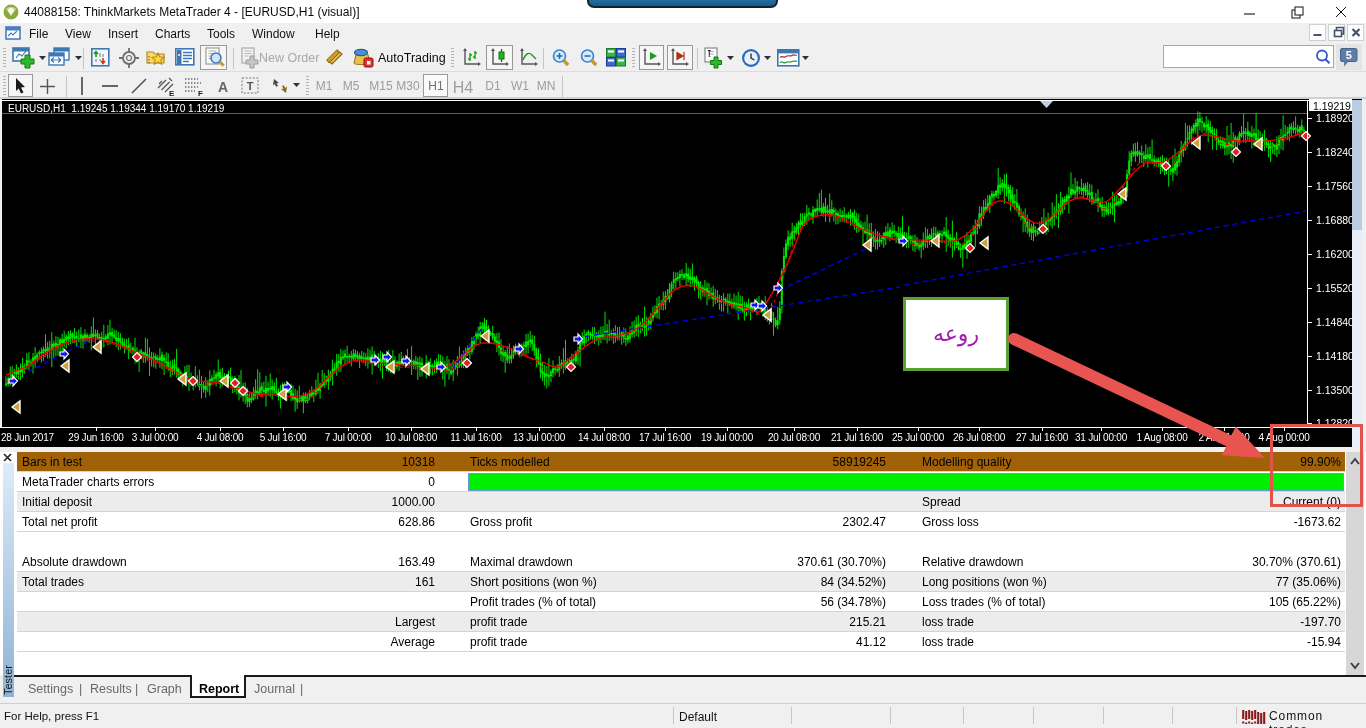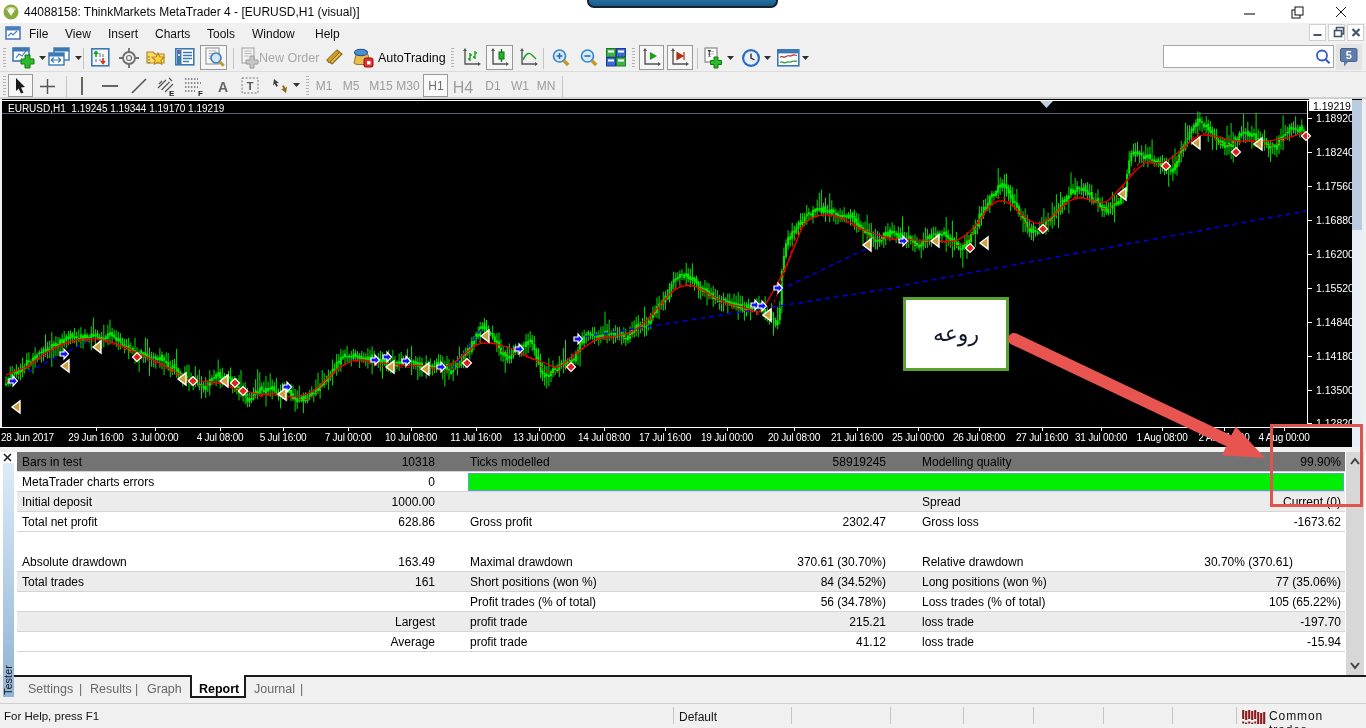--- a/index.html
+++ b/index.html
@@ -406,21 +406,21 @@
       <div class="dtick" style="left:1162px"></div>
       <div class="dlab" style="left:1224px;transform:translateX(-50%)">2 Aug 16:00</div>
       <div class="dtick" style="left:1224px"></div>
       <div class="dlab" style="left:1284px;transform:translateX(-50%)">4 Aug 00:00</div>
       <div class="dtick" style="left:1284px"></div>
     </div>
 
 <div style="position:absolute;left:0;top:447px;width:1366px;height:5px;background:#f0f0f0"></div>
 
 <div style="position:absolute;left:0;top:452px;width:1366px;height:223px;background:#fff"></div>
-<div class="trow" style="top:452px;background:#737373">
+<div class="trow" style="top:452px;background:#a16207">
       <div class="c" style="left:5px">Bars in test</div>
       <div class="c r" style="left:218px;width:200px">10318</div>
       <div class="c" style="left:453px">Ticks modelled</div>
       <div class="c r" style="left:669px;width:200px">58919245</div>
       <div class="c" style="left:905px">Modelling quality</div>
       <div class="c r" style="left:1124px;width:200px">99.90%</div>
     </div>
     <div class="trow" style="top:472px;background:#ffffff">
       <div class="c" style="left:5px">MetaTrader charts errors</div>
       <div class="c r" style="left:218px;width:200px">0</div>
@@ -438,21 +438,21 @@
       <div class="c r" style="left:669px;width:200px">2302.47</div>
       <div class="c" style="left:905px">Gross loss</div>
       <div class="c r" style="left:1124px;width:200px">-1673.62</div>
     </div>
     <div class="trow" style="top:552px;background:#ffffff">
       <div class="c" style="left:5px">Absolute drawdown</div>
       <div class="c r" style="left:218px;width:200px">163.49</div>
       <div class="c" style="left:453px">Maximal drawdown</div>
       <div class="c r" style="left:669px;width:200px">370.61 (30.70%)</div>
       <div class="c" style="left:905px">Relative drawdown</div>
-      <div class="c r" style="left:1076px;width:200px">30.70% (370.61)</div>
+      <div class="c r" style="left:1124px;width:200px">30.70% (370.61)</div>
     </div>
     <div class="trow" style="top:572px;background:#ececec">
       <div class="c" style="left:5px">Total trades</div>
       <div class="c r" style="left:218px;width:200px">161</div>
       <div class="c" style="left:453px">Short positions (won %)</div>
       <div class="c r" style="left:669px;width:200px">84 (34.52%)</div>
       <div class="c" style="left:905px">Long positions (won %)</div>
       <div class="c r" style="left:1124px;width:200px">77 (35.06%)</div>
     </div>
     <div class="trow" style="top:592px;background:#ffffff">
@@ -519,20 +519,20 @@
 <div style="position:absolute;left:679px;top:710px;font-size:12px;color:#111">Default</div>
 <svg style="position:absolute;left:1242px;top:710px" width="24" height="14">
  <path d="M1.2 0v9M4.2 1v9M7.2 0v9M10.2 1v9M13.2 0v9" stroke="#8b1a1a" stroke-width="2.1"></path>
  <path d="M1.2 11.5v2M4.2 12.5v1.5M7.2 11.5v2M10.2 12.5v1.5M13.2 11.5v2" stroke="#8b1a1a" stroke-width="2.1"></path>
  <path d="M16.2 2v12M19.2 3v11M22.2 2v12" stroke="#8b1a1a" stroke-width="2.1"></path>
 </svg>
 <div style="position:absolute;left:1269px;top:709px;width:94px;font-size:12px;letter-spacing:0.9px;color:#111">Common trades</div>
 
 <div style="position:absolute;left:903px;top:297px;width:106px;height:74px;background:#fff;border:3px solid #58a22f"></div>
 <div style="position:absolute;left:903px;top:297px;width:106px;height:74px;display:flex;align-items:center;justify-content:center">
-      <span style="font-size:22px;color:#0f172a">روعه</span>
+      <span style="font-size:22px;color:#a21caf">روعه</span>
     </div>
 <svg style="position:absolute;left:990px;top:320px;z-index:5" width="300" height="150" viewBox="990 320 300 150">
       <line x1="1014" y1="339" x2="1228.9" y2="440.9" stroke="#e85450" stroke-width="12" stroke-linecap="round"></line>
       <path d="M1235.7 426.4L1265 458L1222.0 455.3Z" fill="#e85450"></path>
     </svg>
 <div style="position:absolute;left:1270px;top:424px;width:93px;height:83px;border:3px solid #e0544e;z-index:6"></div>
 
 </div>
 </body></html>

